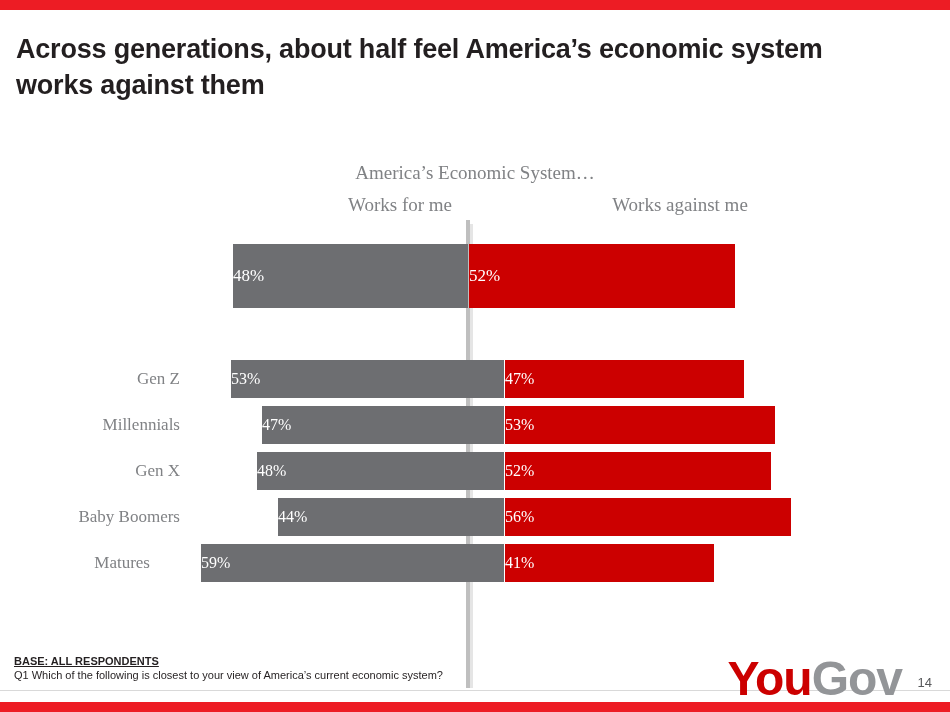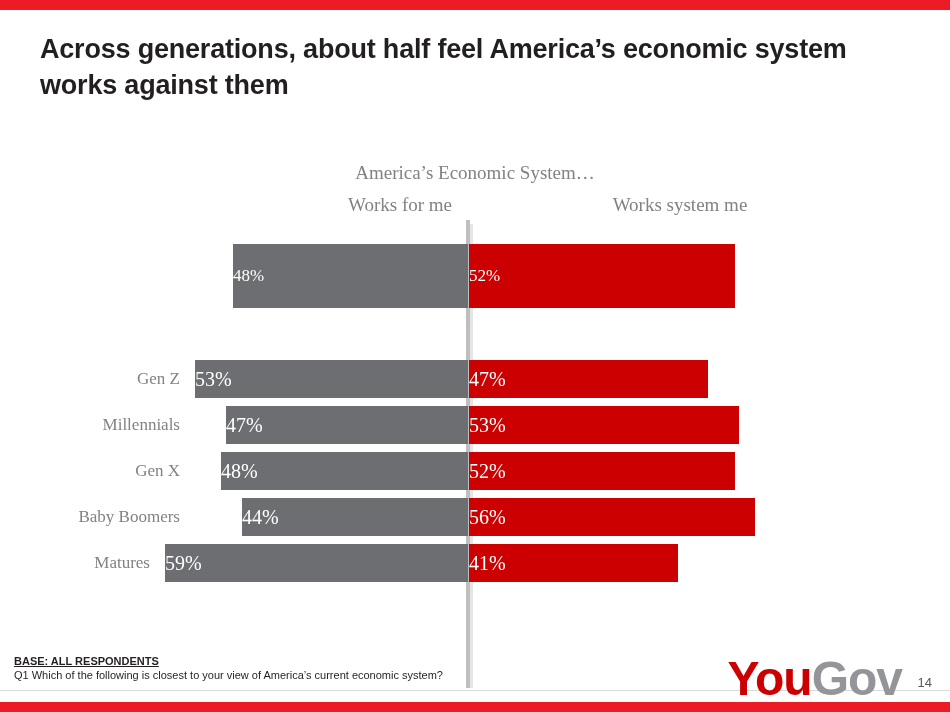--- a/index.html
+++ b/index.html
@@ -12,21 +12,21 @@
   }
   .top-bar{
     position:absolute;left:0;top:0;width:950px;height:10px;
     background:#ed1c24;
   }
   .bottom-bar{
     position:absolute;left:0;bottom:0;width:950px;height:10px;
     background:#ed1c24;
   }
   .title{
-    position:absolute;left:40px;top:32px;width:890px;
+    position:absolute;left:16px;top:32px;width:890px;
     font-size:27px;font-weight:bold;color:#231f20;
     line-height:1.33;
     letter-spacing:-0.2px;
   }
   
   .chart{
     position:absolute;left:0;top:150px;width:950px;height:480px;
   }
   .chart-heading{
     position:absolute;left:0;top:12px;width:950px;text-align:center;
@@ -70,21 +70,21 @@
   .gen-label{
     position:absolute;
     text-align:right;
     font-family:"Liberation Serif", serif;
     font-size:17px;color:#808285;
     right:0;top:0;height:100%;
     display:flex;align-items:center;justify-content:flex-end;
     padding-right:10px;box-sizing:border-box;
   }
   .gen-row{height:38px;}
-  .gen-row .bar{font-size:20px;}
+  .gen-row .bar{font-size:16px;margin-left:36px;}
   .label-col{
     position:absolute;left:0;width:165px;height:38px;
   }
   
   .base{
     position:absolute;left:14px;top:655px;
     font-size:11px;font-weight:bold;color:#231f20;
     text-decoration:underline;
   }
   .question{
@@ -110,21 +110,21 @@
 <body>
 
 <div class="top-bar"></div>
 
 <div class="title">Across generations, about half feel America’s economic system works against them</div>
 
 <div class="chart">
 
   <div class="chart-heading">America’s Economic System…</div>
   <div class="works-for">Works for me</div>
-  <div class="works-against">Works system me</div>
+  <div class="works-against">Works against me</div>
 
   <div class="axis-shadow"></div>
   <div class="axis"></div>
 
   <div class="row total-row" style="left:0;width:950px;">
     <div class="bar left" style="left:233px;width:235px;">
       <span>48%</span>
     </div>
     <div class="bar right" style="left:469px;width:266px;">
       <span>52%</span>

